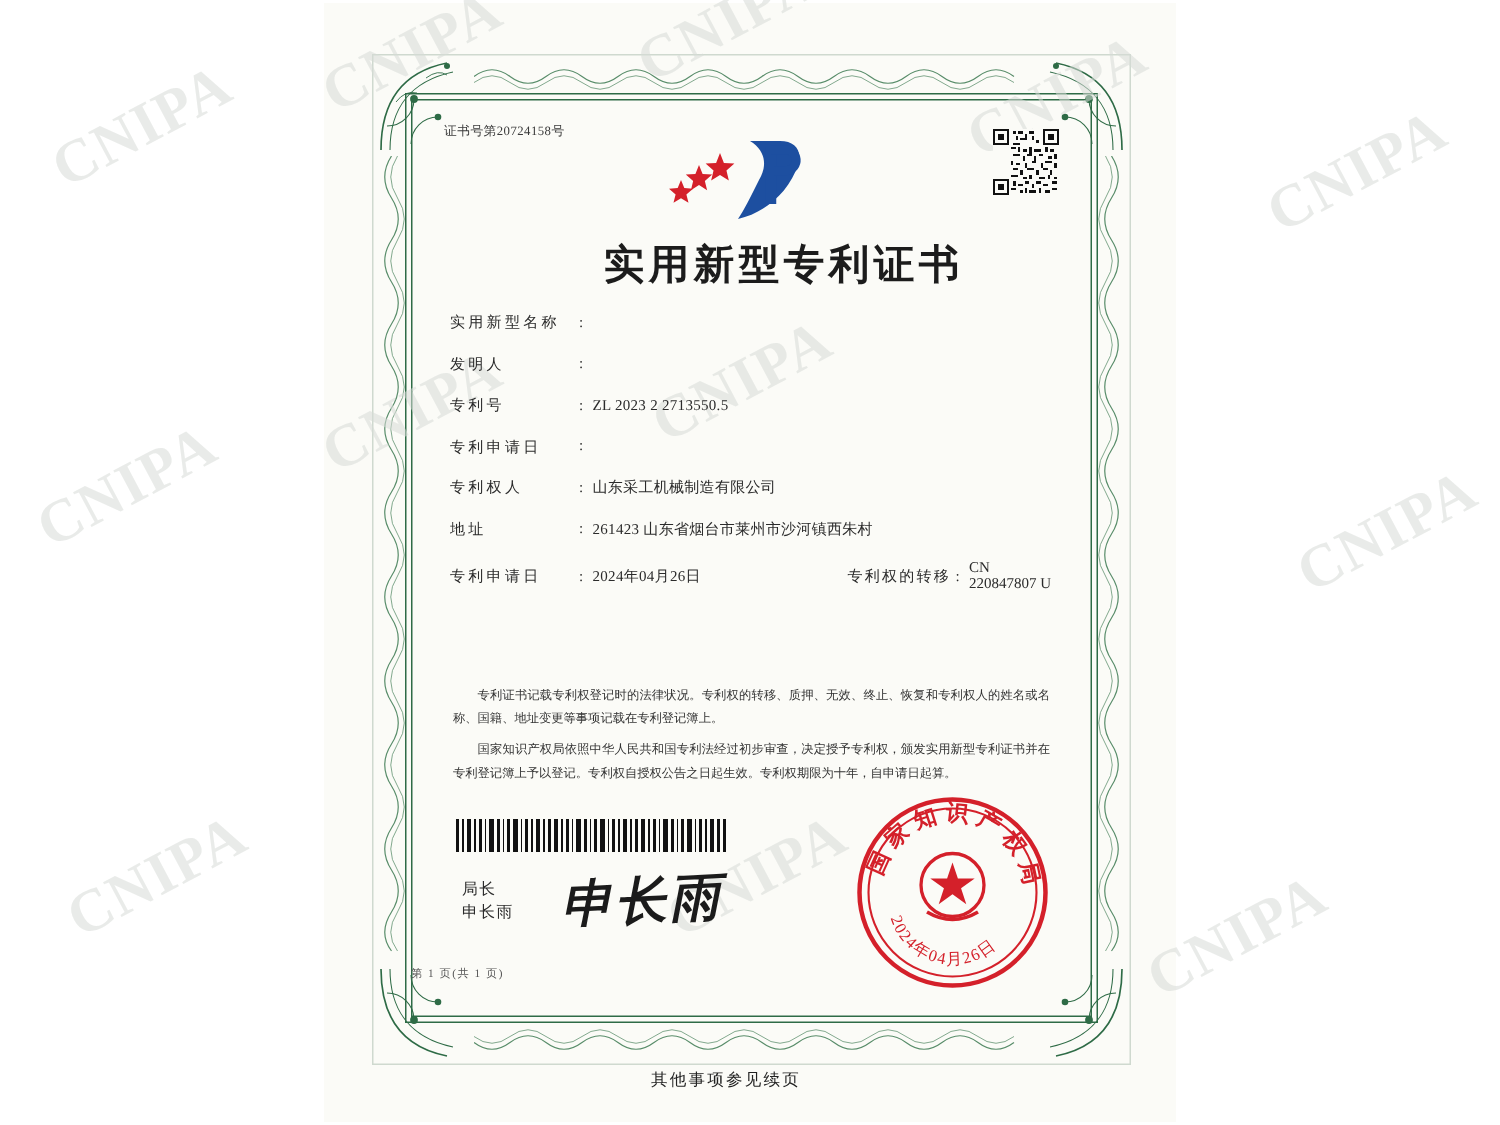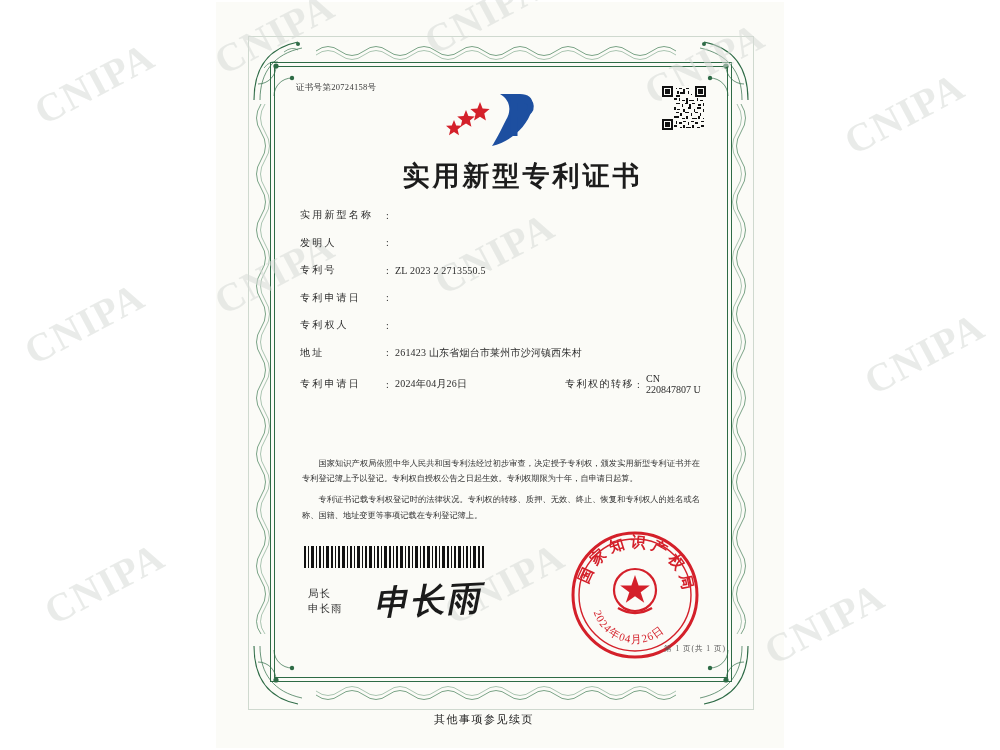--- a/index.html
+++ b/index.html
@@ -259,21 +259,21 @@
     color: #1b1b1b;
     letter-spacing: 2px;
     transform: rotate(-3deg);
   }
 
   .page-no {
     position: absolute;
     left: 0;
     right: 0;
     top: 578px;
-    text-align: right;
+    text-align: left;
     font-family: "Liberation Serif", serif;
     font-size: 7.5px;
     color: #555;
     letter-spacing: 1px;
   }
 
   .footer-note {
     position: absolute;
     left: 0;
     width: 968px;
@@ -481,39 +481,40 @@
         <span class="colon">:</span>
         <span class="val">ZL 2023 2 2713550.5</span>
       </div>
       <div class="row">
         <span class="lbl">专利申请日</span>
         <span class="colon">:</span>
       </div>
       <div class="row">
         <span class="lbl">专利权人</span>
         <span class="colon">:</span>
+        <span class="val">山东采工机械制造有限公司</span>
       </div>
       <div class="row">
         <span class="lbl">地址</span>
         <span class="colon">:</span>
         <span class="val">261423 山东省烟台市莱州市沙河镇西朱村</span>
       </div>
       <div class="row split">
         <span class="lbl">专利申请日</span>
         <span class="colon">:</span>
         <span class="val">2024年04月26日</span>
         <span class="lbl2">专利权的转移</span>
         <span class="colon">:</span>
         <span class="val2">CN 220847807 U</span>
       </div>
     </div>
 
     <div class="paras">
+      <p>专利证书记载专利权登记时的法律状况。专利权的转移、质押、无效、终止、恢复和专利权人的姓名或名称、国籍、地址变更等事项记载在专利登记簿上。</p>
       <p>国家知识产权局依照中华人民共和国专利法经过初步审查，决定授予专利权，颁发实用新型专利证书并在专利登记簿上予以登记。专利权自授权公告之日起生效。专利权期限为十年，自申请日起算。</p>
-      <p>专利证书记载专利权登记时的法律状况。专利权的转移、质押、无效、终止、恢复和专利权人的姓名或名称、国籍、地址变更等事项记载在专利登记簿上。</p>
     </div>
 
     <div class="barcode">
       <svg viewBox="0 0 180 22" preserveAspectRatio="none" shape-rendering="crispEdges">
         <g fill="#111">
           <rect x="0" y="0" width="2" height="22"></rect>
             <rect x="4" y="0" width="1" height="22"></rect>
           <rect x="7" y="0" width="3" height="22"></rect>
             <rect x="12" y="0" width="1" height="22"></rect>
           <rect x="15" y="0" width="2" height="22"></rect>

